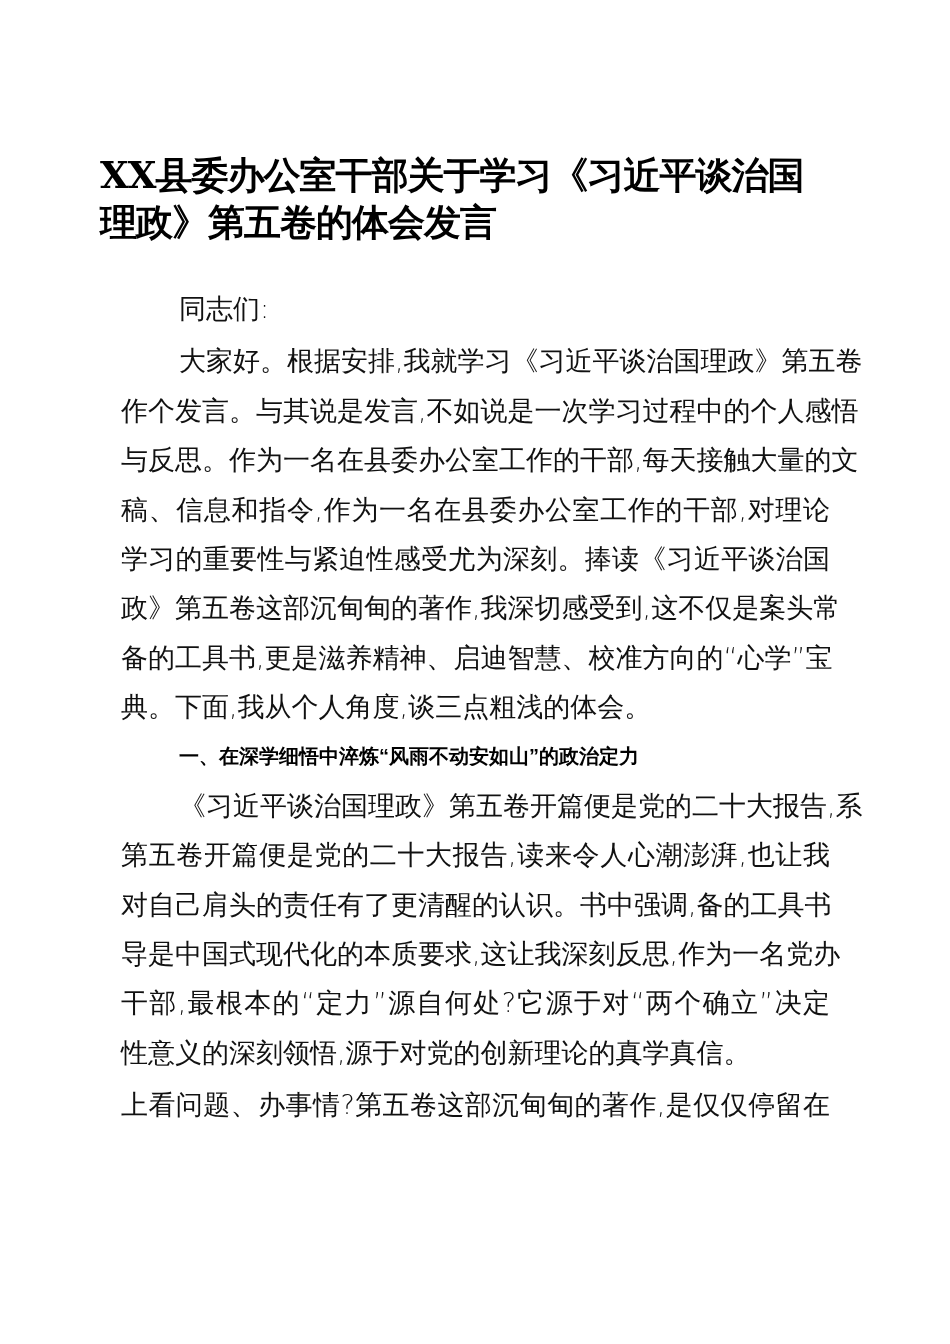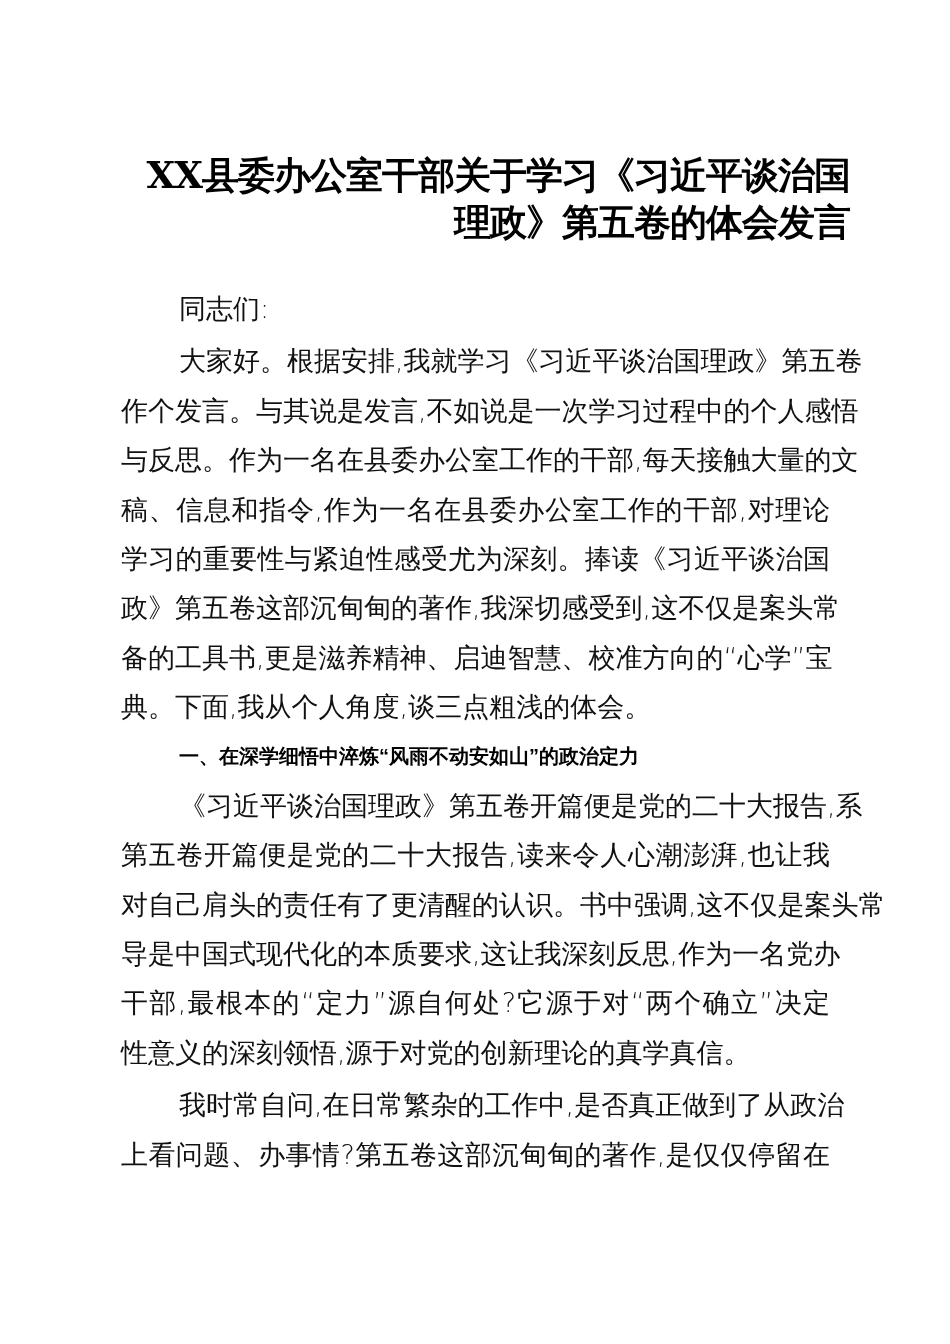--- a/index.html
+++ b/index.html
@@ -20,21 +20,21 @@
       top: 0;
       width: 950px;
       height: 1344px;
       background: #ffffff;
     }
     .title-block {
       position: absolute;
       left: 100px;
       top: 152px;
       width: 750px;
-      text-align: right;
+      text-align: left;
       font-family: "DejaVu Serif", "Liberation Serif", serif;
       font-weight: bold;
       font-size: 37px;
       line-height: 47px;
       letter-spacing: -1px;
       color: #000;
     }
     .title-line {
       display: block;
       white-space: nowrap;
@@ -96,27 +96,26 @@
       <span class="line">政》第五卷这部沉甸甸的著作,我深切感受到,这不仅是案头常</span>
       <span class="line">备的工具书,更是滋养精神、启迪智慧、校准方向的“心学”宝</span>
       <span class="line last">典。下面,我从个人角度,谈三点粗浅的体会。</span>
     </div>
 
     <span class="line heading">一、在深学细悟中淬炼“风雨不动安如山”的政治定力</span>
 
     <div>
       <span class="line indent">《习近平谈治国理政》第五卷开篇便是党的二十大报告,系</span>
       <span class="line">第五卷开篇便是党的二十大报告,读来令人心潮澎湃,也让我</span>
-      <span class="line">对自己肩头的责任有了更清醒的认识。书中强调,这不仅是案头常</span>
+      <span class="line">对自己肩头的责任有了更清醒的认识。书中强调,备的工具书</span>
       <span class="line">导是中国式现代化的本质要求,这让我深刻反思,作为一名党办</span>
       <span class="line">干部,最根本的“定力”源自何处?它源于对“两个确立”决定</span>
       <span class="line last">性意义的深刻领悟,源于对党的创新理论的真学真信。</span>
     </div>
 
     <div class="gap-small"></div>
 
     <div>
-      <span class="line indent">我时常自问,在日常繁杂的工作中,是否真正做到了从政治</span>
       <span class="line">上看问题、办事情?第五卷这部沉甸甸的著作,是仅仅停留在</span>
     </div>
   </div>
 
 </div>
 
 </body></html>

